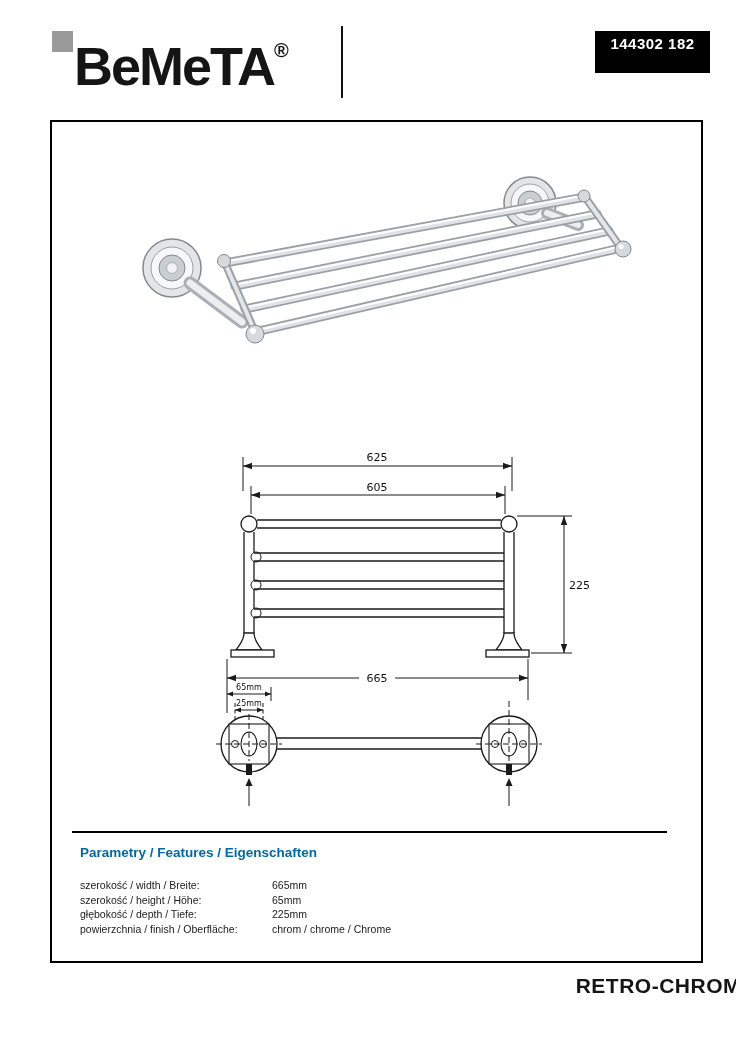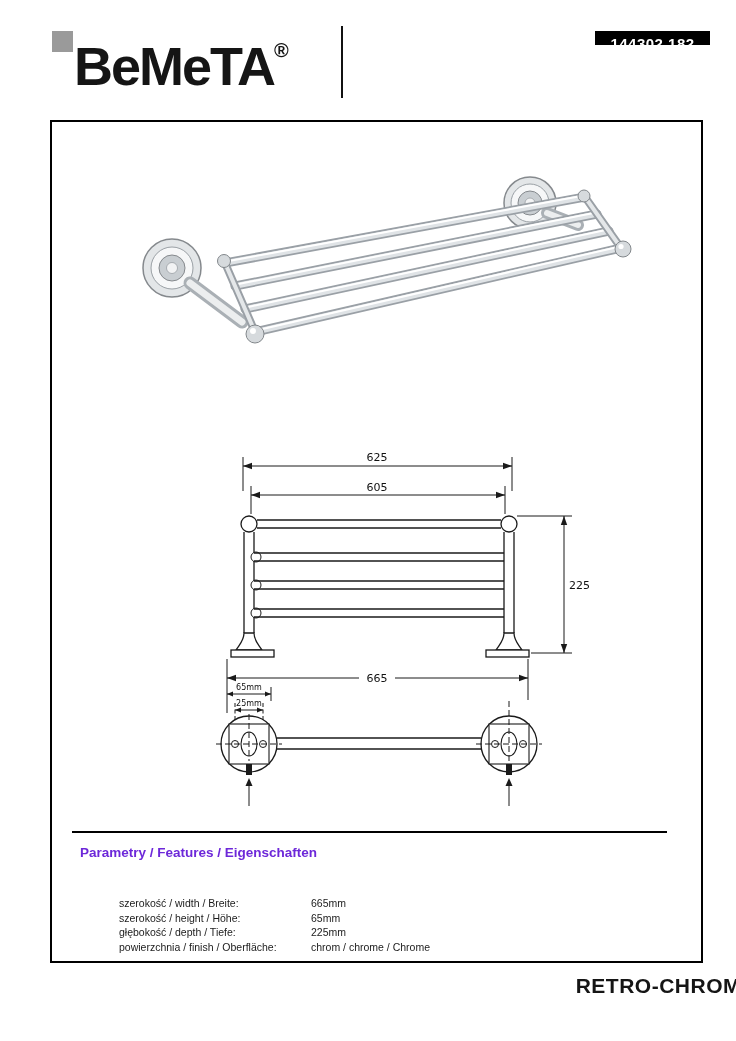--- a/index.html
+++ b/index.html
@@ -12,29 +12,29 @@
   
   .logo-square{position:absolute;left:52px;top:31px;width:21px;height:21px;background:#9a9a9a;}
   .logo-text{
     position:absolute;left:74px;top:22px;font-size:54px;line-height:56px;
     font-weight:bold;letter-spacing:-2px;color:#151515;white-space:nowrap;
   }
   .logo-reg{font-size:20px;font-weight:bold;vertical-align:28px;letter-spacing:0;}
   .header-divider{position:absolute;left:341px;top:26px;width:2px;height:72px;background:#111;}
   .titles{position:absolute;left:356px;top:23px;font-size:16px;font-weight:bold;line-height:26px;color:#151515;}
   .code-box{
-    position:absolute;left:595px;top:31px;width:115px;height:14px;background:#000;
+    position:absolute;left:595px;top:31px;width:115px;height:42px;background:#000;
     color:#fff;font-size:15px;font-weight:bold;text-align:center;line-height:26px;letter-spacing:0.5px;
   }
   
   .main-box{position:absolute;left:50px;top:120px;width:649px;height:839px;border:2px solid #000;background:#fff;}
   .svg-layer{position:absolute;left:0;top:0;width:736px;height:1041px;}
   .spec-divider{position:absolute;left:72px;top:831px;width:595px;height:2px;background:#000;}
-  .spec-heading{position:absolute;left:80px;top:845px;font-size:13.5px;font-weight:bold;color:#6d28d9;}
-  .spec-rows{position:absolute;left:80px;top:896px;font-size:10.5px;line-height:14.6px;color:#1b1b1b;margin-left:39px;}
+  .spec-heading{position:absolute;left:80px;top:845px;font-size:13.5px;font-weight:bold;color:#0369a1;}
+  .spec-rows{position:absolute;left:80px;top:878px;font-size:10.5px;line-height:14.6px;color:#1b1b1b;}
   .spec-row{white-space:nowrap;}
   .spec-label{display:inline-block;width:192px;}
   .spec-value{display:inline-block;}
   
   .series-name{
     position:absolute;right:31px;top:974px;font-size:21px;font-weight:bold;
     letter-spacing:0.5px;color:#151515;white-space:nowrap;
   }
   svg text{font-family:"DejaVu Sans",sans-serif;fill:#111;}
   .dim-text{font-size:11px;}

